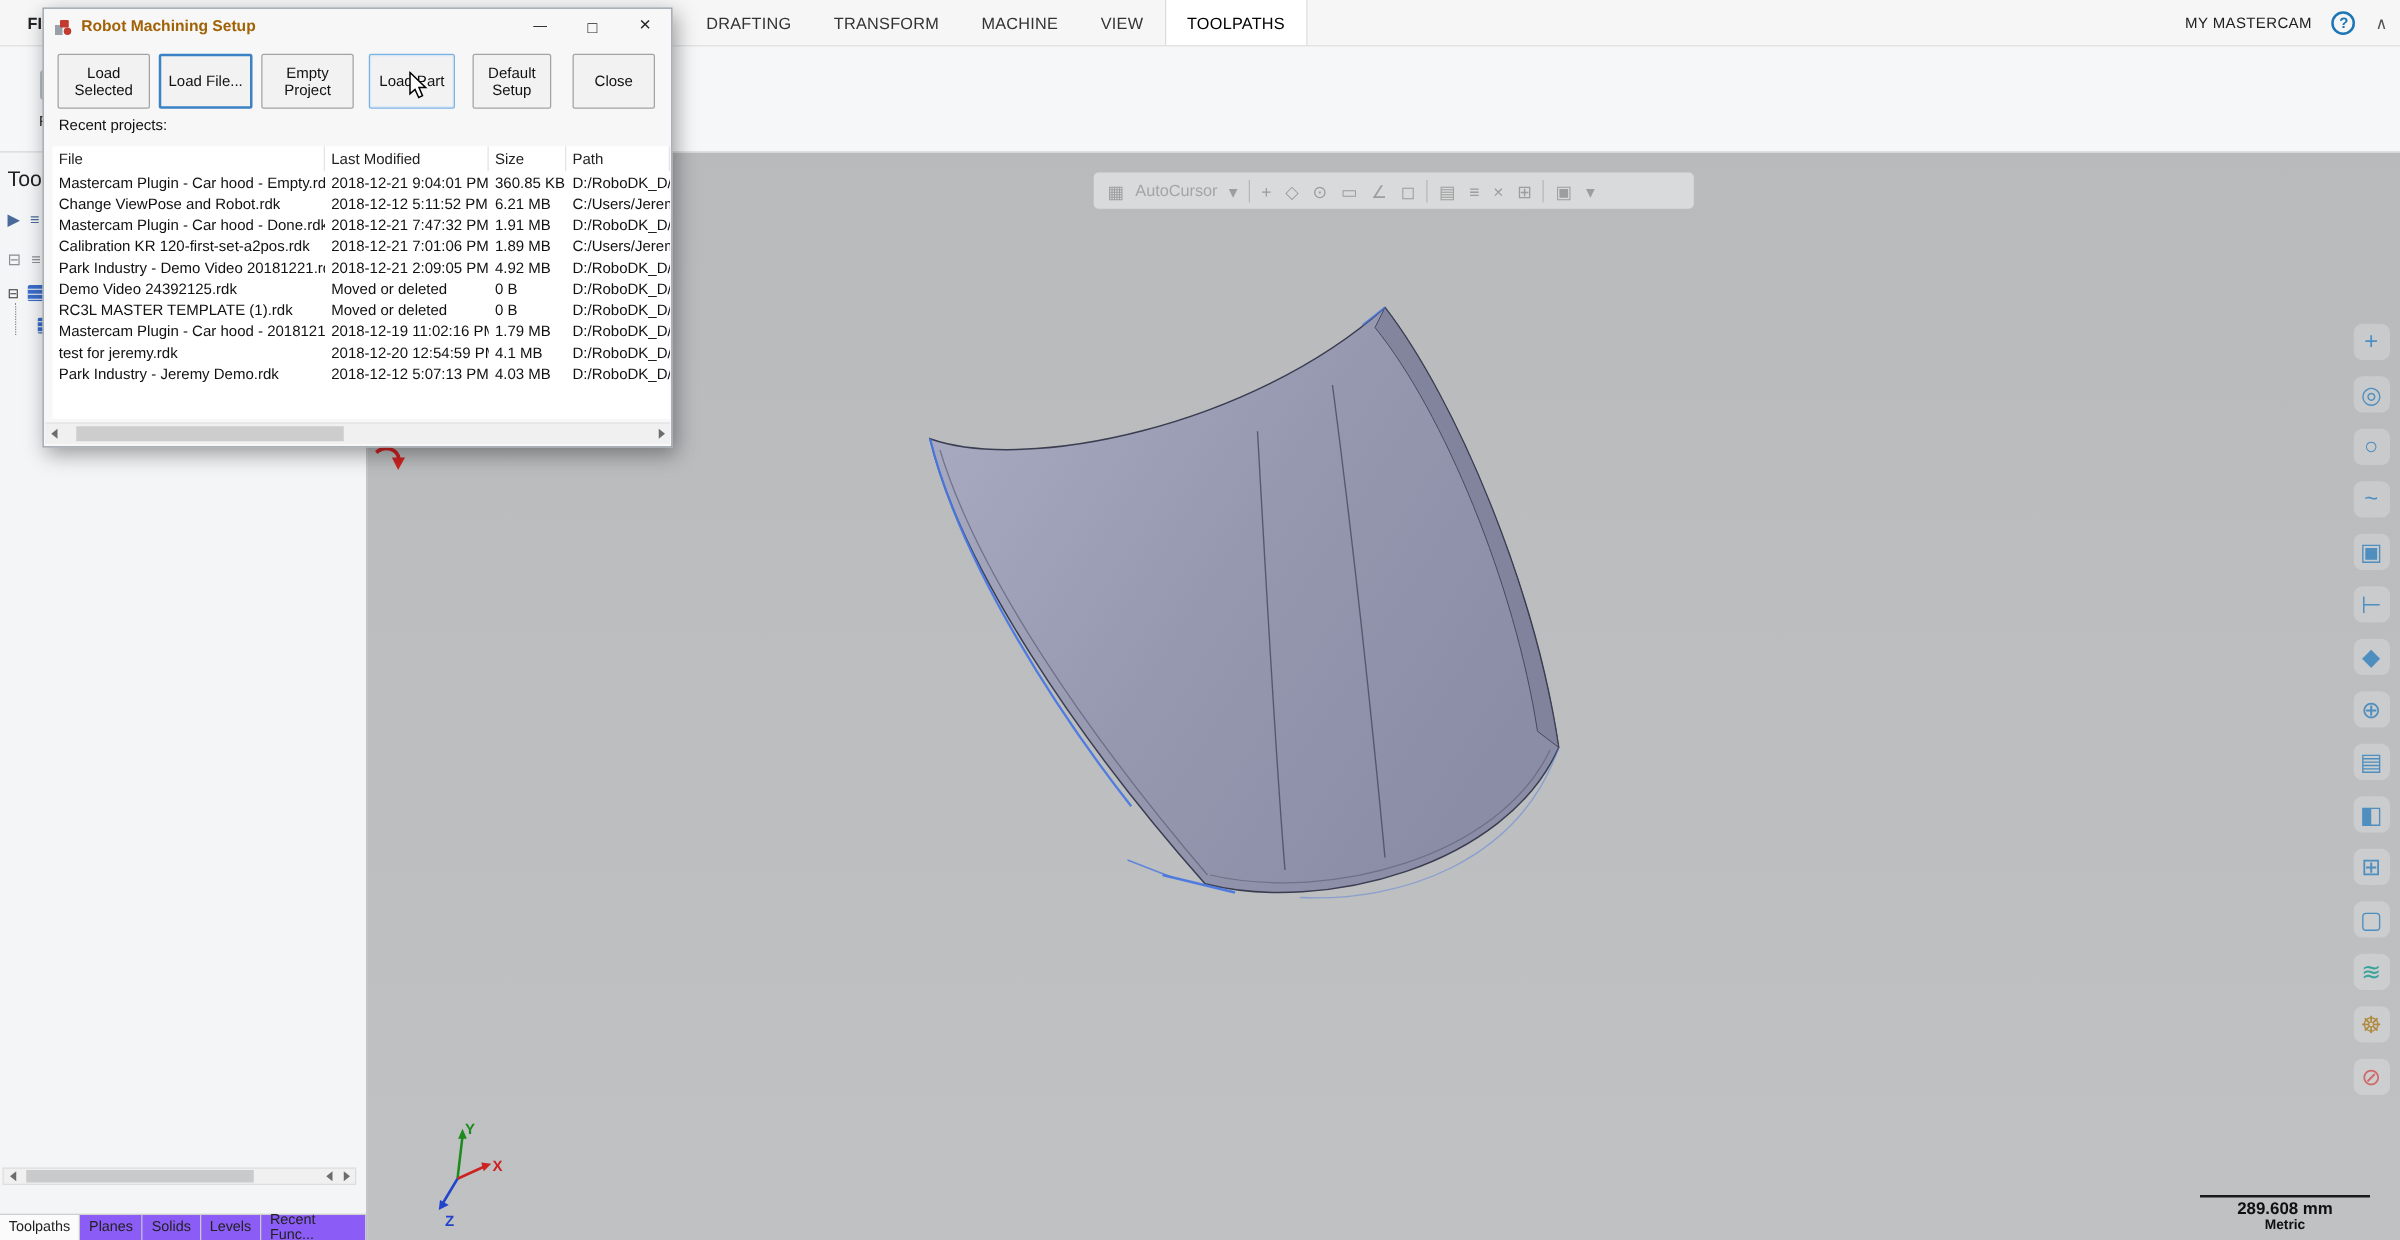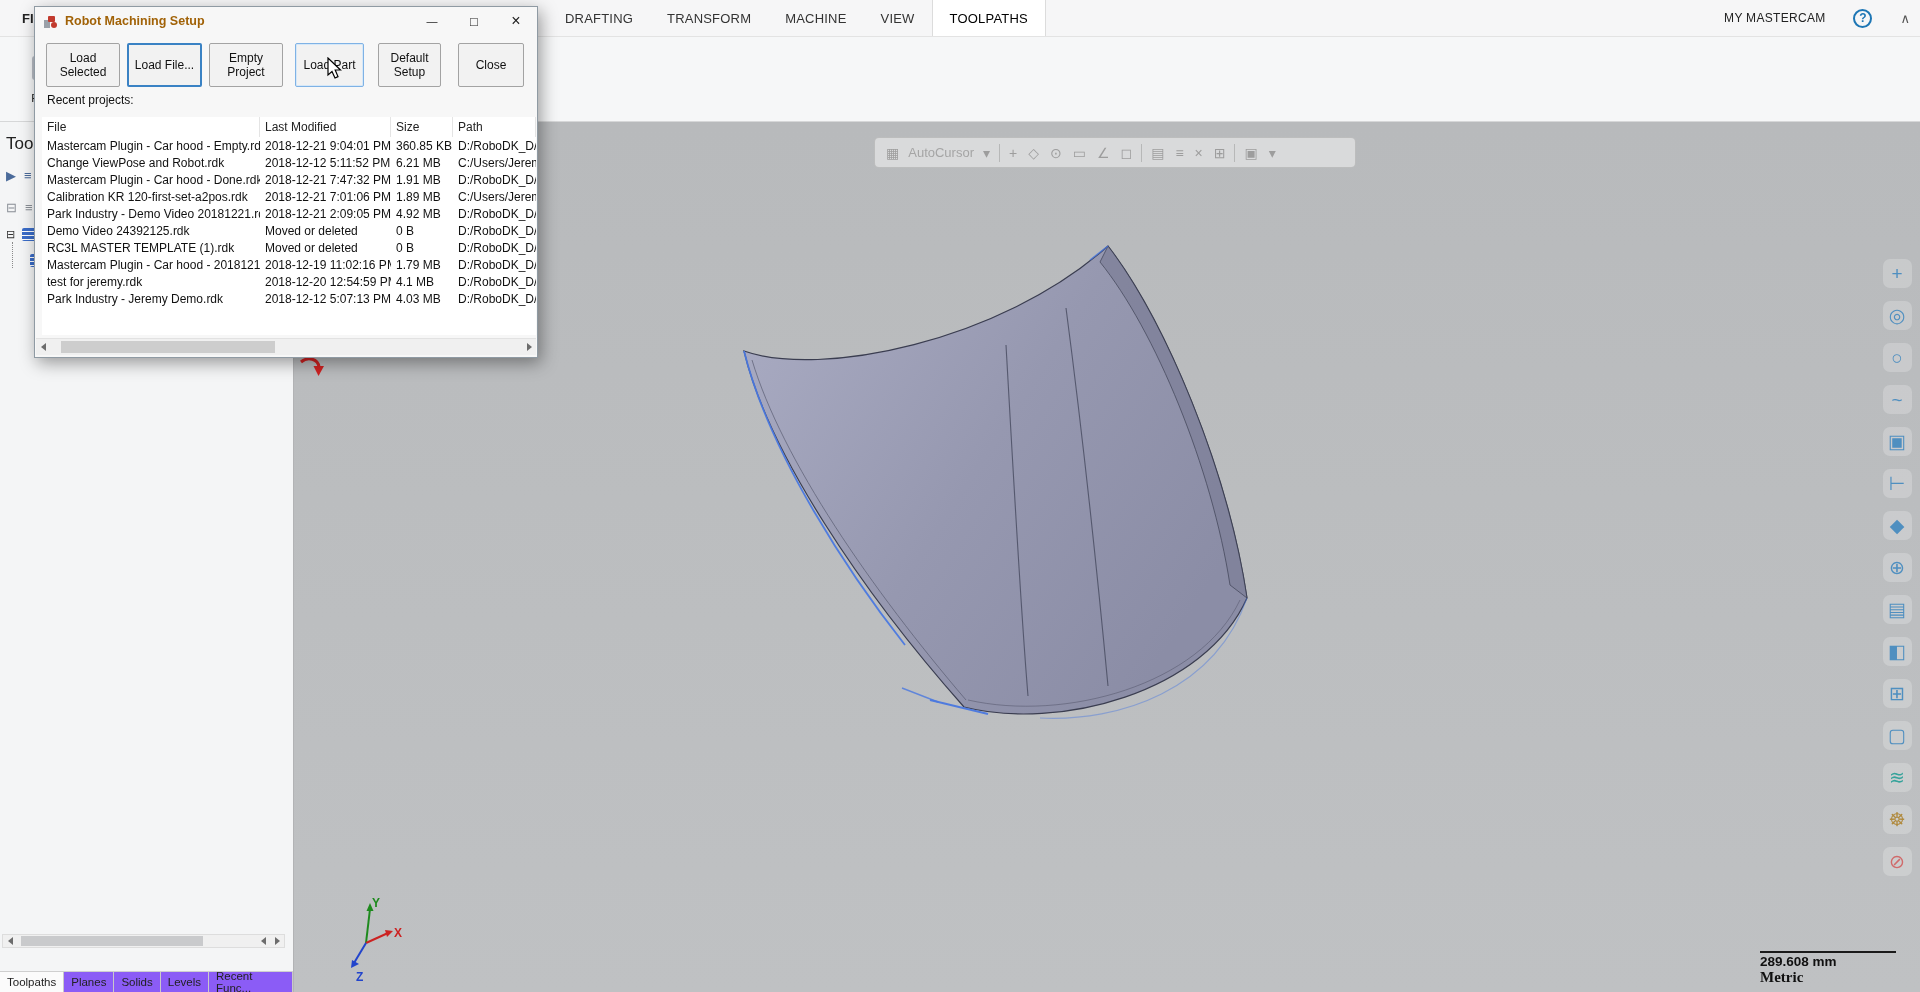--- a/index.html
+++ b/index.html
@@ -9,21 +9,21 @@
 
   
   .ribbon-tabs { position:absolute; top:0; left:0; right:0; height:37px; background:#f6f6f7;
                  border-bottom:1px solid #e3e3e3; display:flex; align-items:center; z-index:5;
                  font-size:13px; color:#333; }
   .tab-file { position:absolute; left:12px; top:0; height:37px; display:flex; align-items:center;
               padding:0 10px; color:#222; font-weight:700; }
   .tabs-main { display:flex; margin-left:548px; height:100%;align-items:center; }
   .rtab { display:flex; align-items:center; padding:0 17px; height:100%; cursor:default; letter-spacing:.2px; }
   .rtab.active { background:#ffffff; border-left:1px solid #dcdcdc; border-right:1px solid #dcdcdc; color:#000; }
-  .ribbon-right { margin-left:auto; display:flex; align-items:center; gap:28px; padding-right:10px; }
+  .ribbon-right { margin-left:auto; display:flex; align-items:center; gap:16px; padding-right:10px; }
   .my-mastercam { font-size:12px; color:#222; letter-spacing:.3px; }
   .help-circle { width:19px; height:19px; border:2px solid #1d76b5; border-radius:50%; color:#1d76b5;
                  display:flex; align-items:center; justify-content:center; font-size:12px; font-weight:700; }
   .collapse-caret { color:#555; font-size:13px; }
 
   .ribbon-strip { position:absolute; top:37px; left:0; right:0; height:85px; background:#f6f7f8;
                   border-bottom:1px solid #d6d7d8; z-index:5; }
   .robodk-btn { position:absolute; left:8px; top:4px; width:74px; height:77px; display:flex;
                 flex-direction:column; align-items:center; justify-content:center; gap:2px;
                 font-size:11.5px; color:#222; }
@@ -42,24 +42,24 @@
                     color:#9d9d9d; font-size:14px; }
   .ac-label { font-size:13px; color:#a5a5a5; }
   .ac-sep { width:1px; height:18px; background:rgba(150,150,150,.5); }
   .ac-ico { font-size:14px; line-height:1; }
 
   .right-toolbar { position:absolute; right:5px; top:259px; width:36px; display:flex; z-index:15;
                    flex-direction:column; gap:13px; align-items:center; }
   .rtool { width:29px; height:29px; border-radius:7px; background:rgba(255,255,255,.22);
            display:flex; align-items:center; justify-content:center; font-size:19px; cursor:default; }
 
-  .scale-indicator { position:absolute; right:24px; bottom:6px; z-index:15; color:#101010; }
+  .scale-indicator { position:absolute; right:24px; bottom:6px; z-index:15; text-align:center; color:#101010; }
   .scale-rule { width:136px; border-top:2px solid #1a1a1a; margin-bottom:1px; }
   .scale-value { font-size:13.5px; font-weight:700; }
-  .scale-units { font-size:15px; font-weight:700;font-family:Liberation Serif, serif; }
+  .scale-units { font-size:11px; font-weight:700; }
 
   .gizmo { position:absolute; left:330px; top:893px; z-index:15; }
 
   
   .left-panel { position:absolute; left:0; top:122px; width:294px; bottom:0; background:#f4f5f6;
                 border-right:1px solid #b2b3b5; z-index:10; }
   .panel-title { position:absolute; left:6px; top:12px; font-size:17px; color:#222; }
   .panel-icons-row1 { position:absolute; left:6px; top:46px; display:flex; gap:8px; color:#4a6a9a; font-size:13px; }
   .panel-icons-row2 { position:absolute; left:6px; top:78px; display:flex; gap:8px; color:#8a8f96; font-size:13px; }
   .tree-expander { position:absolute; left:6px; top:106px; font-size:11px; color:#333; }

